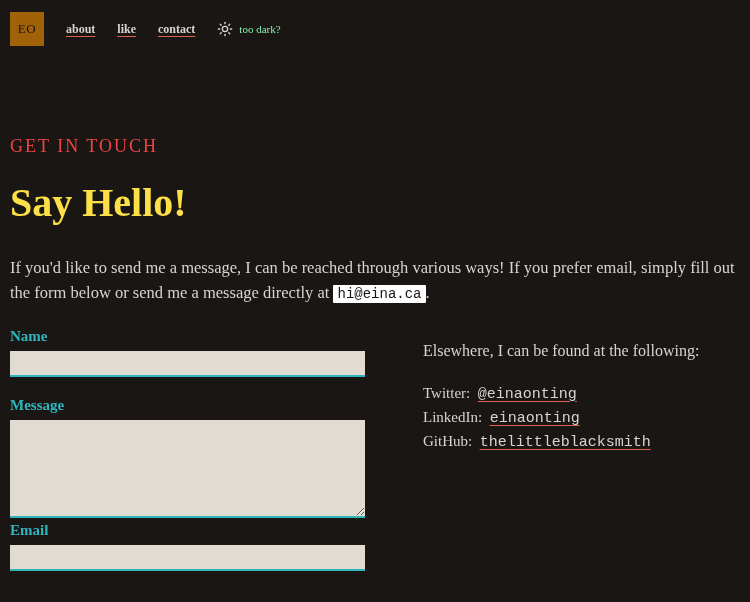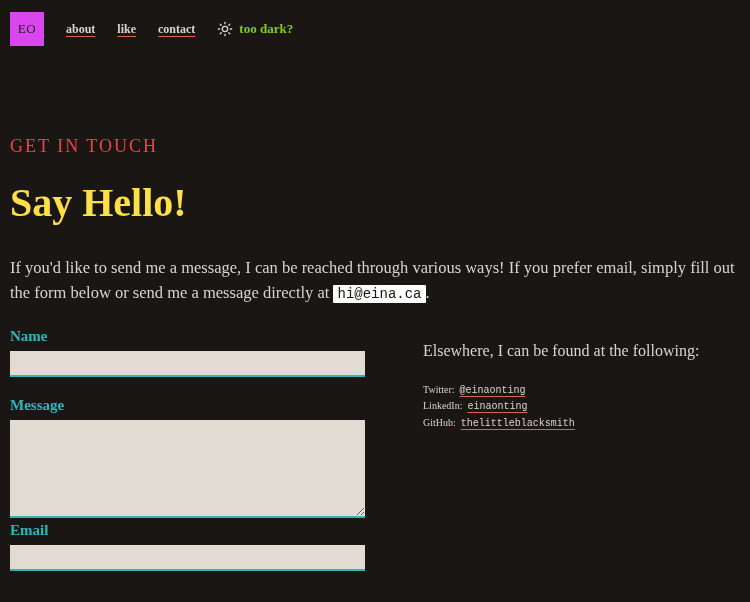--- a/index.html
+++ b/index.html
@@ -14,21 +14,21 @@
   }
   
   .nav {
     display: flex;
     align-items: center;
     gap: 22px;
   }
   .logo {
     width: 34px;
     height: 34px;
-    background: #d946ef;
+    background: #a16207;
     color: #1a1614;
     display: flex;
     align-items: center;
     justify-content: center;
     font-size: 13px;
     font-weight: 500;
     letter-spacing: 0.5px;
     font-family: Georgia, serif;
   }
   .nav-link {
@@ -40,23 +40,22 @@
     text-underline-offset: 3px;
     cursor: pointer;
   }
   .theme-toggle {
     display: flex;
     align-items: center;
     gap: 6px;
     cursor: pointer;
   }
   .theme-toggle span.label {
-    font-size: 13px;
-    color: #84cc16;
-    font-weight: bold;
+    font-size: 11px;
+    color: #86efac;
   }
   .sun-icon svg { display:block; }
 
   
   .section {
     padding: 90px 0 0 0;
   }
   .eyebrow {
     font-size: 18px;
     letter-spacing: 2px;
@@ -125,21 +124,21 @@
     color: #1a1614;
     font-family: inherit;
   }
 
   .elsewhere-intro {
     font-size: 16px;
     color: #d8d4cf;
     margin-bottom: 22px;
   }
   .social-row {
-    font-size: 10px;
+    font-size: 15px;
     color: #d8d4cf;
     line-height: 1.55;
   }
   .social-handle {
     font-family: 'Courier New', monospace;
     color: #d8d4cf;
     text-decoration: underline;
     text-decoration-color: #d9634c;
     text-underline-offset: 3px;
     cursor: pointer;

